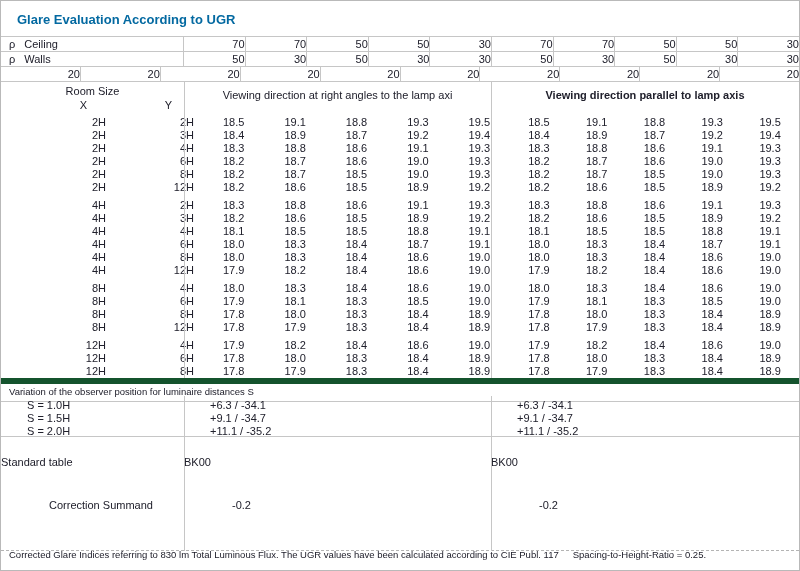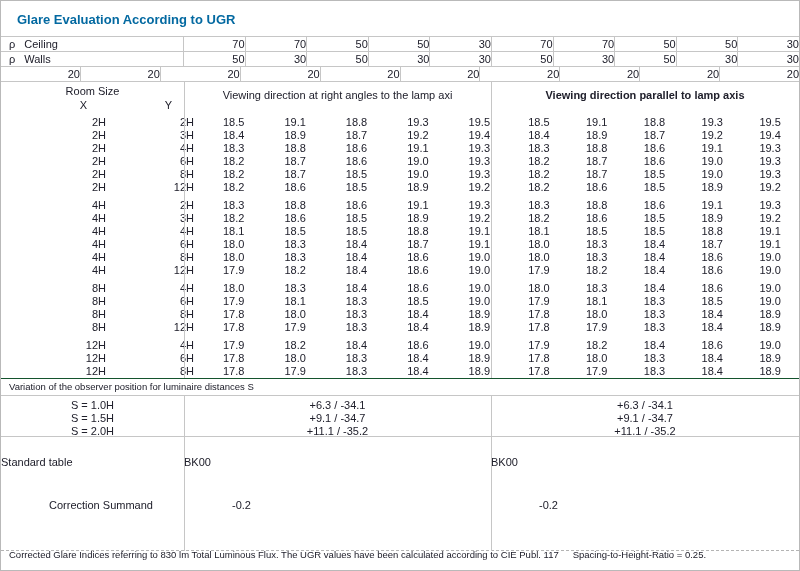--- a/index.html
+++ b/index.html
@@ -42,27 +42,27 @@
   .dgroup:first-child { margin-top: 0; }
   .drow { display: flex; height: 13px; line-height: 13px; }
   .dx { width: 92px; text-align: right; padding-right: 6px; }
   .dy { width: 91px; text-align: right; padding-right: 9px; }
   .dblock-l { width: 307px; display: flex; }
   .dblock-r { flex: 1; display: flex; }
   .dcell { flex: 1; text-align: center; }
   
   .small { font-size: 9.5px; }
   .obs-label {
-    position: absolute; top: 377px; left: 0; right: 0; height: 18px;
-    border-top: 1px solid #14532d; border-bottom: 1px solid #c6c6c6;
+    position: absolute; top: 377px; left: 0; right: 0; height: 24px;
+    border-top: 6px solid #14532d; border-bottom: 1px solid #c6c6c6;
     line-height: 16px; padding-left: 8px;
   }
   .obs { position: absolute; top: 395px; left: 0; right: 0; height: 41px;
     border-bottom: 1px solid #c6c6c6; display: flex; padding-top: 3px; }
-  .obs-col { text-align: center; }
+  .obs-col { text-align: left; padding-left: 26px; }
   .obs-col div { height: 13px; line-height: 13px; }
   .c1 { width: 183px; }
   .c2 { width: 307px; }
   .c3 { flex: 1; }
   
   .std { position: absolute; top: 436px; left: 0; right: 0; height: 114px;
     border-bottom: 1px dashed #b4b4b4; display: flex; }
   .std-col { text-align: left; }
   .std-col .l1 { margin-top: 19px; height: 13px; line-height: 13px; }
   .std-col .l2 { margin-top: 30px; height: 13px; line-height: 13px; padding-left: 48px; }

